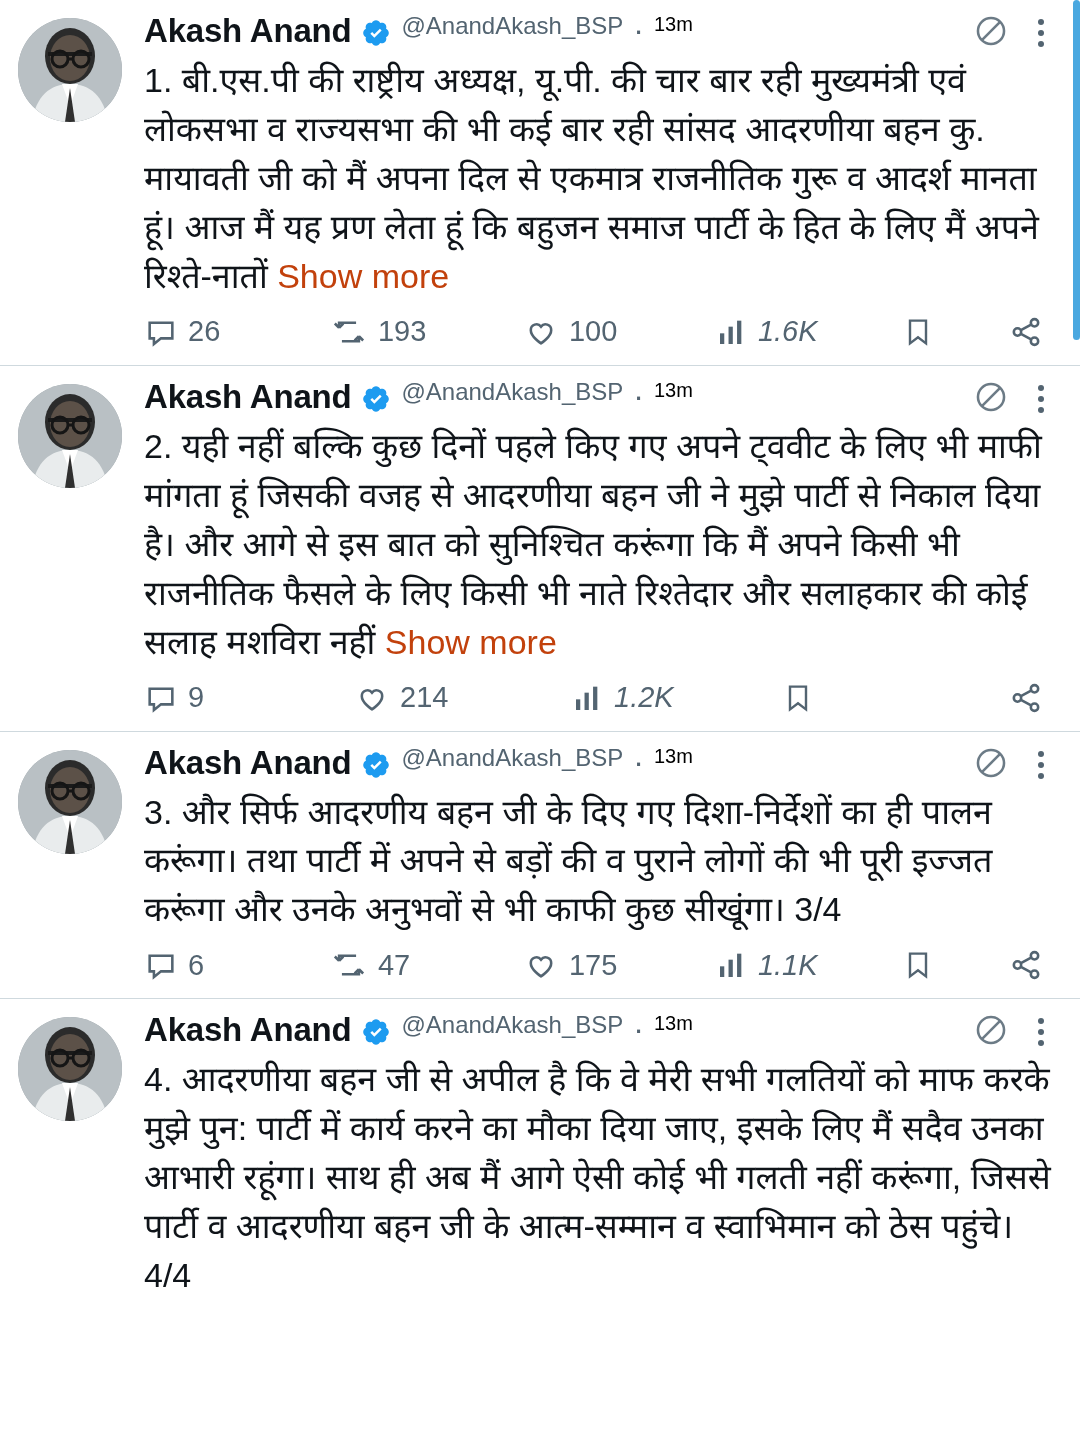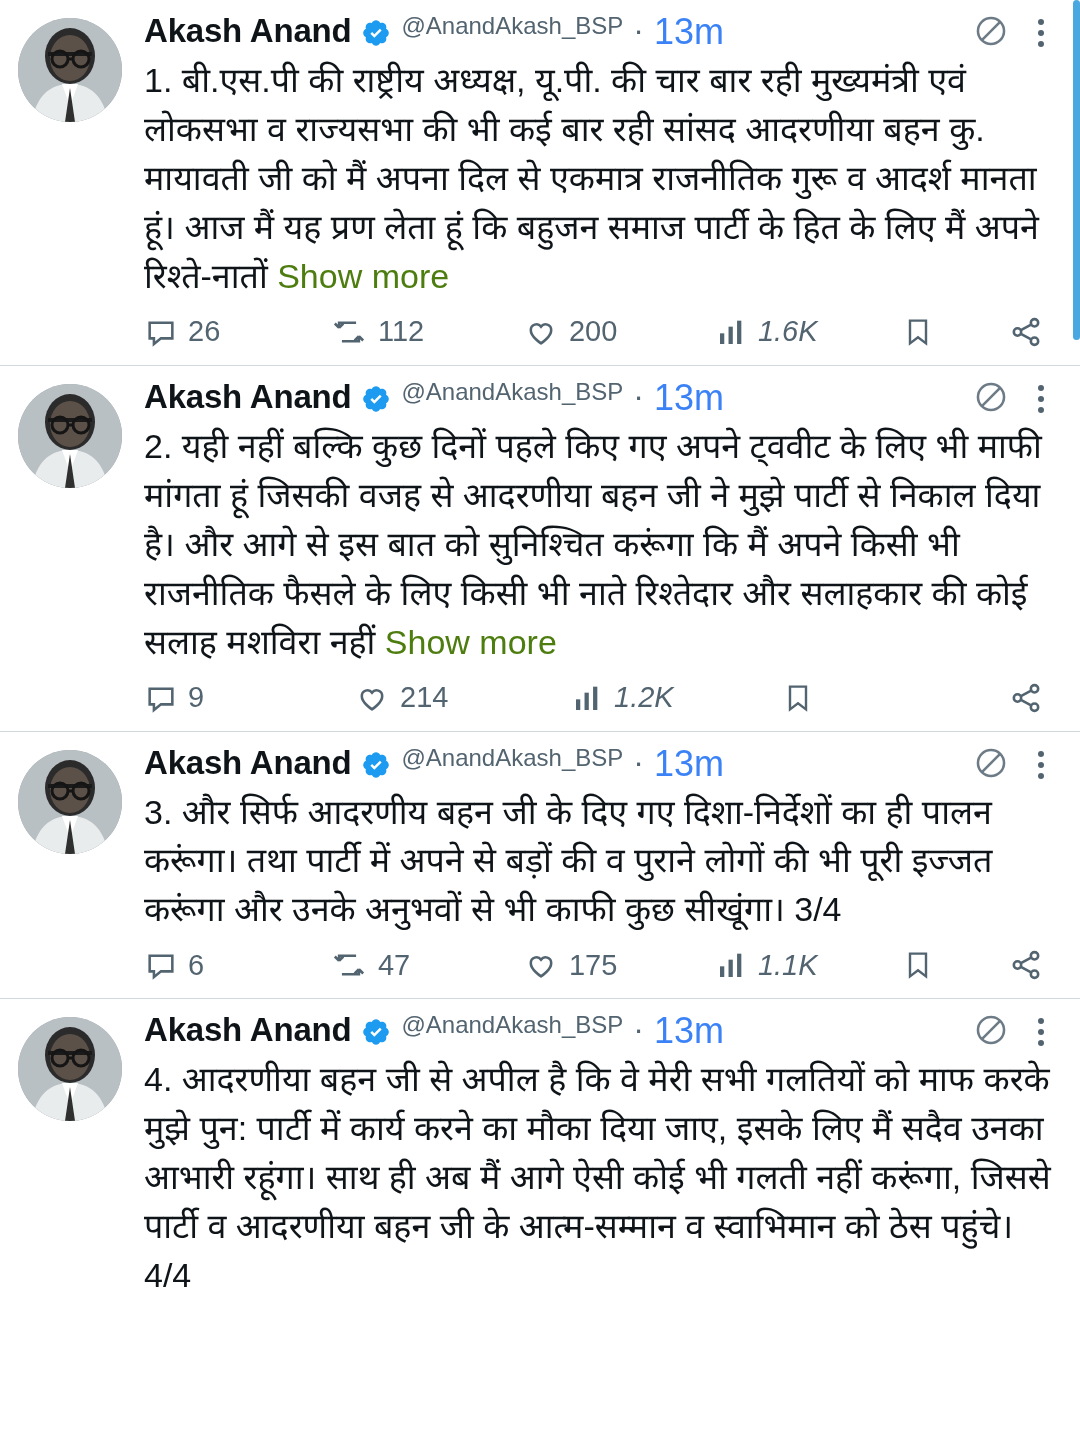--- a/index.html
+++ b/index.html
@@ -45,21 +45,21 @@
     color: #0f1419;
     letter-spacing: -0.2px;
   }
   .verified { flex: 0 0 auto; display: inline-flex; align-items: center; }
   .verified svg { width: 30px; height: 30px; display: block; }
   .handle {
     font-size: 24px;
     color: #536471;
   }
   .dot-sep { font-size: 32px; color: #536471; }
-  .timestamp { font-size: 36px; color: #3b82f6; }
+  .timestamp { font-size: 20px; color: #000000; }
 
   .head-spacer { flex: 1 1 auto; }
 
   .no-reply-icon { flex: 0 0 auto; opacity: .85; }
   .no-reply-icon svg { display: block; width: 34px; height: 34px; }
 
   .more-btn {
     flex: 0 0 auto;
     width: 34px; height: 38px;
     display: flex; flex-direction: column;
@@ -69,21 +69,21 @@
   }
   .more-btn i { width: 6px; height: 6px; border-radius: 50%; background: #536471; display: block; }
 
   .tweet-text {
     margin-top: 4px;
     font-size: 34px;
     line-height: 1.44;
     color: #0f1419;
     word-wrap: break-word;
   }
-  .show-more { color: #4d7c0f; cursor: pointer; }
+  .show-more { color: #c2410c; cursor: pointer; }
 
   .actions {
     display: flex;
     align-items: center;
     margin-top: 14px;
     padding-bottom: 10px;
     padding-right: 14px;
   }
   .action {
     display: flex;
@@ -161,27 +161,27 @@
         <div class="action a-reply">
           <svg width="34" height="34" viewBox="0 0 24 24">
               <path fill="none" stroke="#536471" stroke-width="1.8" d="M4 5.5h16v11H12l-5 4v-4H4z"></path>
             </svg>
           <span>26</span>
         </div>
         <div class="action a-retweet">
           <svg width="38" height="34" viewBox="0 0 26 24">
               <path fill="none" stroke="#536471" stroke-width="1.8" d="M6 9V5.5h12M6 9l-3-3M6 9l3-3M20 15v3.5H8M20 15l3 3M20 15l-3 3"></path>
             </svg>
-          <span>112</span>
+          <span>193</span>
         </div>
         <div class="action a-like">
           <svg width="36" height="34" viewBox="0 0 24 24">
               <path fill="none" stroke="#536471" stroke-width="1.8" d="M12 20s-7.2-4.6-7.2-9.3A4 4 0 0 1 12 8.2a4 4 0 0 1 7.2 2.5C19.2 15.4 12 20 12 20z"></path>
             </svg>
-          <span>200</span>
+          <span>100</span>
         </div>
         <div class="action a-views">
           <svg width="32" height="32" viewBox="0 0 24 24">
               <rect x="3" y="13" width="3.2" height="8" fill="#536471"></rect>
               <rect x="9.4" y="8" width="3.2" height="13" fill="#536471"></rect>
               <rect x="15.8" y="3.5" width="3.2" height="17.5" fill="#536471"></rect>
             </svg>
           <span>1.6K</span>
         </div>
         <div class="action a-bookmark">

